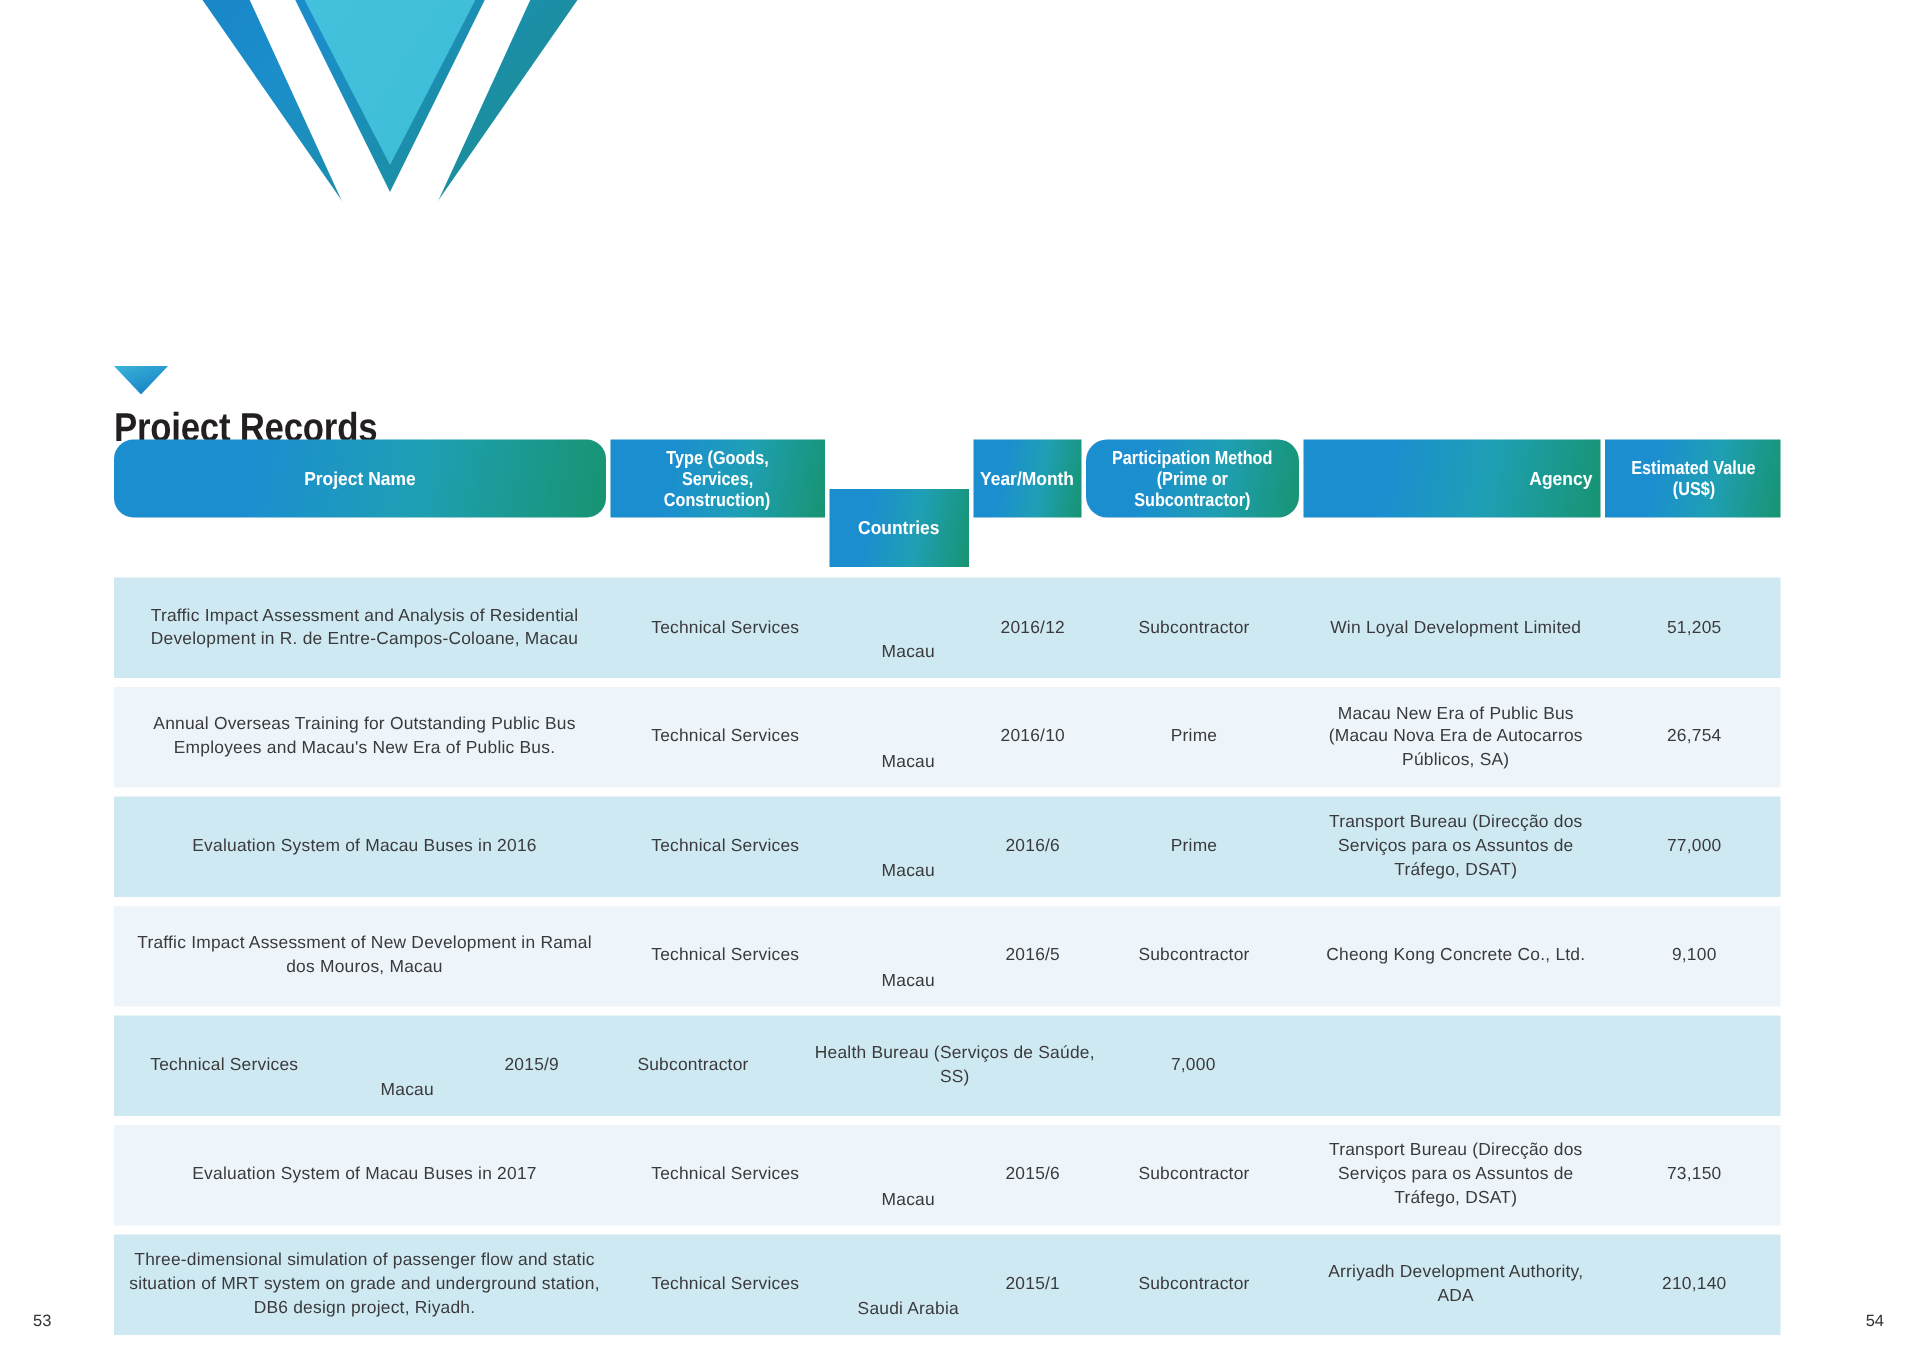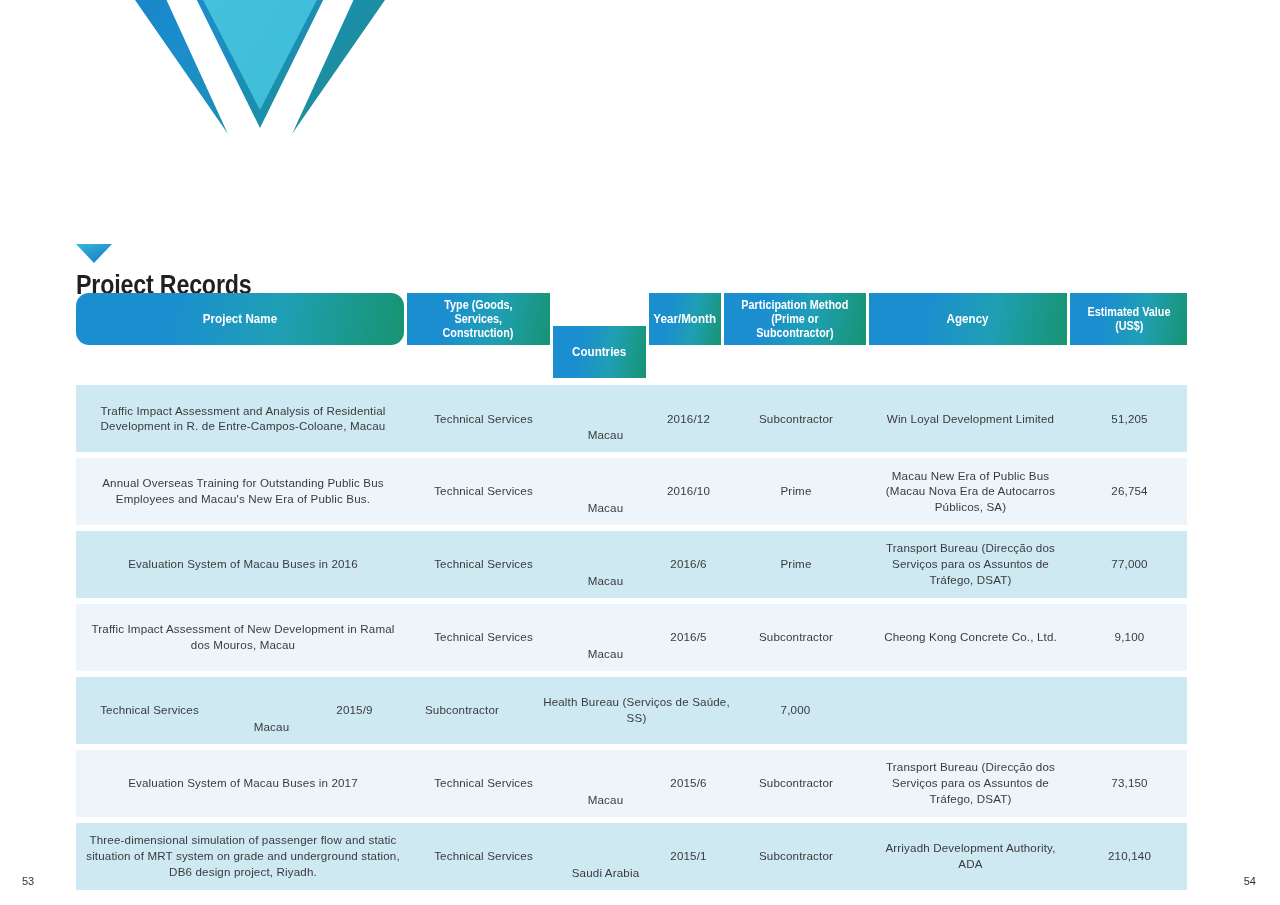--- a/index.html
+++ b/index.html
@@ -103,22 +103,22 @@
     color: #3a3a3c;
     text-align: center;
     letter-spacing: 0.15px;
   }
 
   
   .c-name  { width: 331px; border-radius: 13px; }
   .c-type  { width: 144px; }
   .c-ctry  { width: 94px; margin-top: 33px; }
   .c-ym    { width: 66px; }
-  .c-part  { width: 143px; }
-  .c-agency{ width: 200px; }
+  .c-part  { width: 143px; border-radius: 14px; }
+  .c-agency{ width: 200px; justify-content: flex-end; }
   .c-value { width: 113px; }
 
   .head-row .c-name  { width: 331px; }
   .head-row .c-type  { width: 144px; }
   .head-row .c-ctry  { width: 94px; }
   .head-row .c-ym    { width: 72px; }
   .head-row .c-part  { width: 143px; }
   .head-row .c-agency{ width: 200px; }
   .head-row .c-value { width: 118px; }
 

